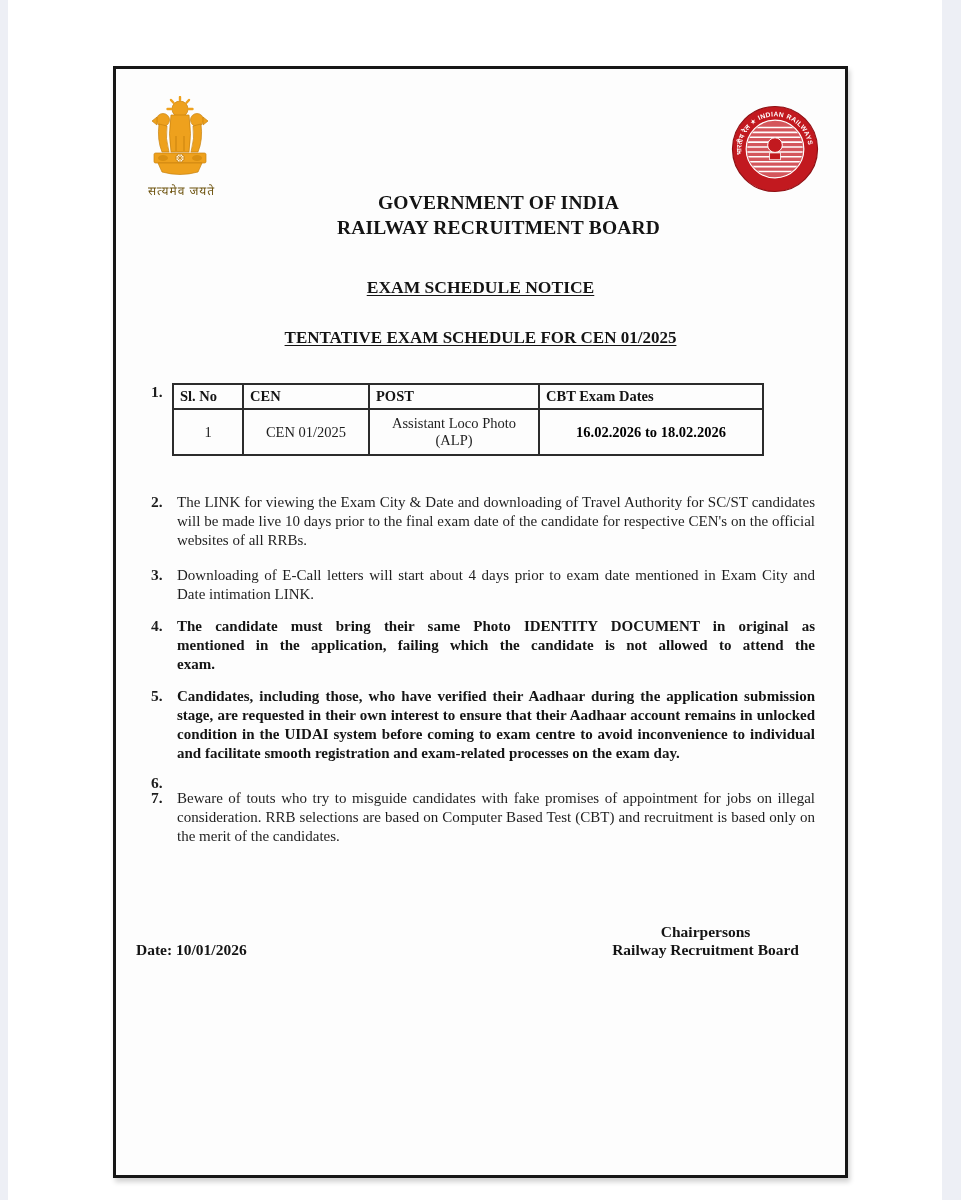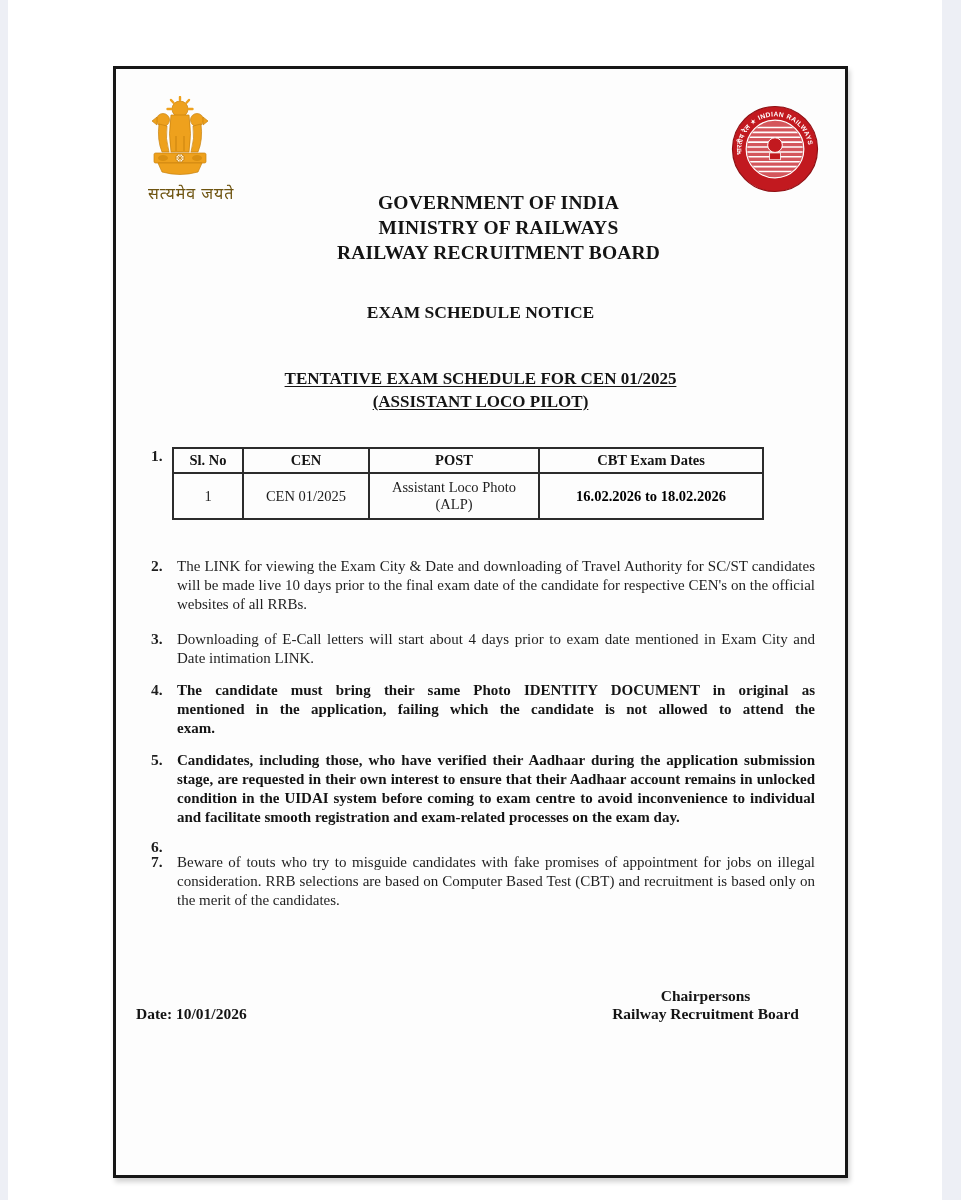--- a/index.html
+++ b/index.html
@@ -20,37 +20,37 @@
     position: absolute; left: 113px; top: 66px;
     width: 735px; height: 1112px;
     background: #fdfdfd;
     border: 3px solid #161616;
     box-shadow: 2px 4px 5px rgba(0,0,0,0.18);
   }
 
   
   .emblem { position: absolute; left: 32px; top: 27px; width: 64px; text-align: center; }
   .emblem svg { display: block; margin: 0 auto; }
-  .emblem-caption { font-size: 16px; color: #6e5410; margin-top: 2px; letter-spacing: 1px; white-space: nowrap; }
+  .emblem-caption { font-size: 12px; color: #6e5410; margin-top: 2px; letter-spacing: 1px; white-space: nowrap; }
   .rail-logo { position: absolute; right: 26px; top: 36px; width: 88px; height: 88px; }
 
   
   .head-lines {
     margin-top: 121px; text-align: center;
     font-weight: bold; font-size: 19.5px; line-height: 25px;
     letter-spacing: 0.2px; color: #141414;
   }
   .head-lines .hline { text-underline-offset: 2px; padding-left: 36px; }
   .notice-title {
     margin-top: 37px; text-align: center;
     font-weight: bold; font-size: 17.5px; color: #141414;
   }
-  .notice-title span { text-underline-offset: 2px; }
+  .notice-title span { text-decoration: underline; text-underline-offset: 2px; }
   .subtitle {
-    margin-top: 44px; text-align: center;
+    margin-top: 28px; text-align: center;
     font-weight: bold; font-size: 17px; line-height: 23px; color: #141414;
   }
   .subtitle .sline { text-decoration: underline; text-underline-offset: 2px; }
 
   
   .item {
     position: relative;
     margin-left: 35px; margin-right: 30px;
     padding-left: 26px;
     font-size: 15px; line-height: 19px;
@@ -64,21 +64,21 @@
   .mt16 { margin-top: 16px; }
   .mt13 { margin-top: 13px; }
   .mt11 { margin-top: 11px; }
   .mt26 { margin-top: 26px; }
 
   
   .table-wrap { margin: 10px 0 0 56px; }
   table.sched { border-collapse: collapse; background: #fdfdfd; }
   table.sched th, table.sched td { border: 2px solid #2c2c2c; }
   table.sched th {
-    font-weight: bold; font-size: 14.5px; text-align: center;
+    font-weight: bold; font-size: 14.5px; text-align: left;
     padding: 3px 6px; color: #141414;
   }
   table.sched td { font-size: 14.5px; padding: 5px 6px; text-align: center; }
   .col-sl { width: 70px; }
   .col-cen { width: 126px; }
   .col-post { width: 170px; }
   .col-dates { width: 224px; }
   td.cell-sl { text-align: left; padding-left: 10px; }
   td.cell-dates { font-weight: bold; font-size: 15px; color: #000000; }
 
@@ -164,31 +164,29 @@
       <circle cx="45" cy="41" r="7.5" fill="#c2191f" stroke="#ffffff" stroke-width="1"></circle>
       <rect x="39.5" y="49" width="11" height="7" fill="#c2191f" stroke="#ffffff" stroke-width="0.8"></rect>
       <text font-size="6.8" font-weight="bold" fill="#ffffff" letter-spacing="0.4" font-family="Liberation Sans, DejaVu Sans, sans-serif">
         <textPath href="#ringArc" startOffset="1%">भारतीय रेल ★ INDIAN RAILWAYS</textPath>
       </text>
     </svg>
   </div>
 
   <div class="head-lines">
     <div class="hline">GOVERNMENT OF INDIA</div>
-    <div class="hline">MINISTRY OF RAILWAYS</div>
     <div class="hline">RAILWAY RECRUITMENT BOARD</div>
   </div>
 
   <div class="notice-title">
     <span>EXAM SCHEDULE NOTICE</span>
   </div>
 
   <div class="subtitle">
     <div><span class="sline">TENTATIVE EXAM SCHEDULE FOR CEN 01/2025</span></div>
-    <div><span class="sline">(ASSISTANT LOCO PILOT)</span></div>
   </div>
 
   <div class="item mt34">
     <span class="num">1.</span>
   </div>
 
   <div class="table-wrap">
     <table class="sched">
       <colgroup>
         <col class="col-sl">

